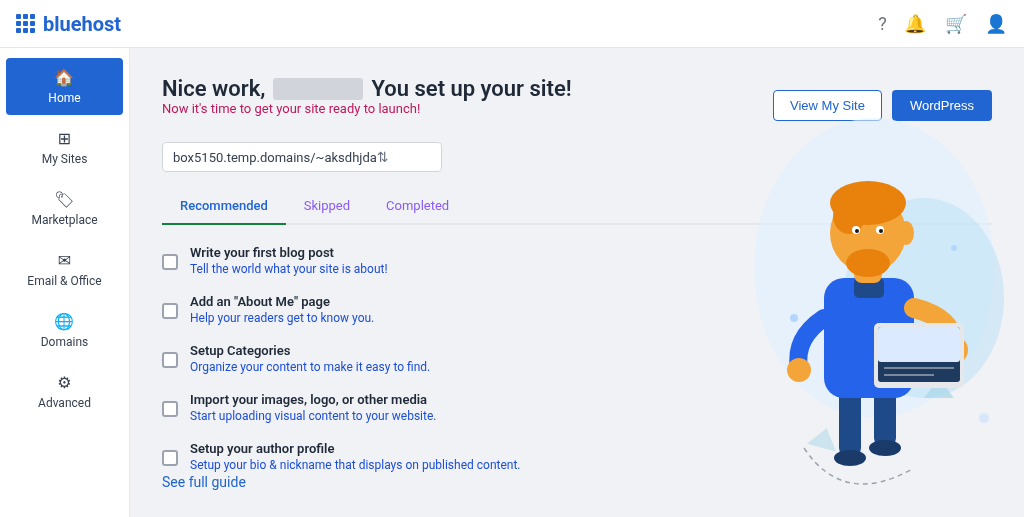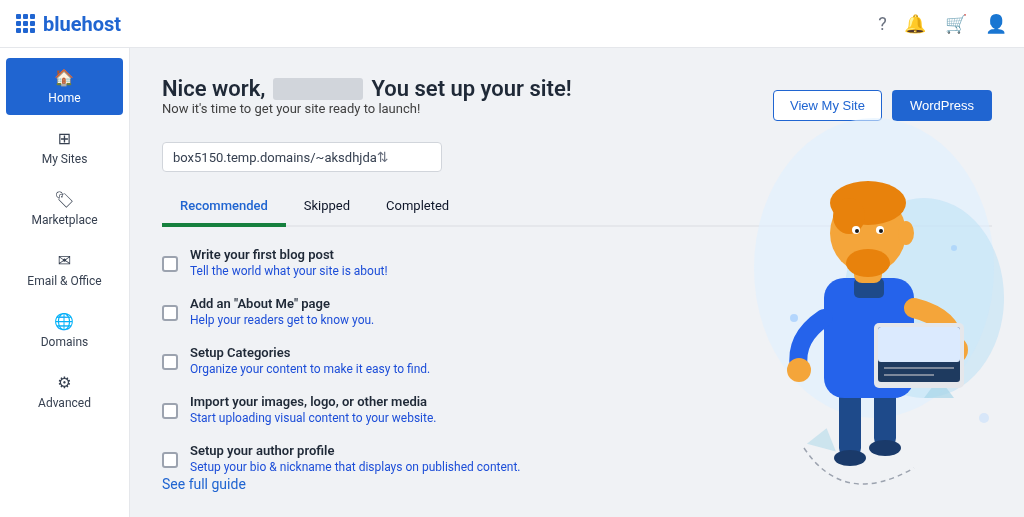--- a/index.html
+++ b/index.html
@@ -113,21 +113,21 @@
       background: #d1d5db;
       color: transparent;
       border-radius: 3px;
       width: 90px;
       height: 22px;
       vertical-align: middle;
     }
 
     .subtitle {
       font-size: 13px;
-      color: #404040;
+      color: #be185d;
       margin-bottom: 18px;
     }
 
     .header-buttons {
       display: flex;
       gap: 10px;
     }
     .btn-outline {
       border: 1px solid #2065d1;
       background: #fff;
@@ -170,28 +170,28 @@
     
     .tabs {
       display: flex;
       border-bottom: 2px solid #e5e7eb;
       margin-bottom: 20px;
       gap: 0;
     }
     .tab {
       padding: 8px 18px 10px;
       font-size: 13px;
-      color: #0f172a;
+      color: #8b5cf6;
       cursor: pointer;
       border-bottom: 2px solid transparent;
       margin-bottom: -2px;
     }
     .tab.active {
       color: #2065d1;
-      border-bottom: 4px solid #15803d;
+      border-bottom: 2px solid #15803d;
       font-weight: 500;
     }
 
     
     .checklist {
       display: flex;
       flex-direction: column;
       gap: 18px;
     }
     .check-item {

